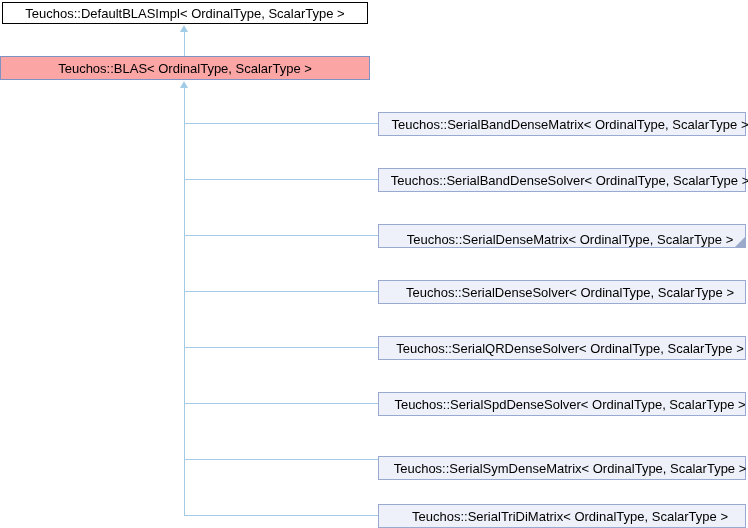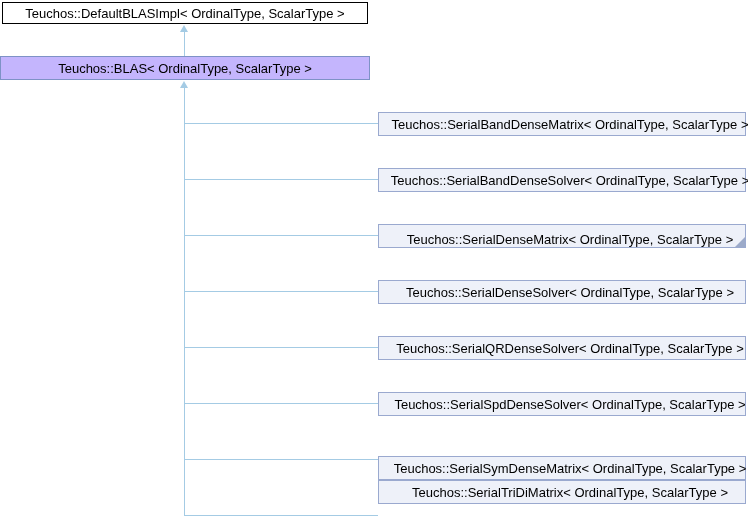--- a/index.html
+++ b/index.html
@@ -23,31 +23,31 @@
     cursor: pointer;
   }
   .node span { display: inline-block; }
   .root-node {
     left: 2px; top: 2px; width: 366px; height: 22px;
     background: #ffffff;
     border: 1px solid #000000;
   }
   .current-node {
     left: 0px; top: 56px; width: 370px; height: 24px;
-    background: #c4b5fd;
+    background: #fca5a5;
     border: 1px solid #7e92c6;
   }
   .child-node {
     left: 378px; width: 368px; height: 24px;
     background: #eef1f9;
     border: 1px solid #9aa9cf;
     padding-left: 16px;
   }
   .c0 { top: 112px; } .c1 { top: 168px; } .c2 { top: 224px; align-items: flex-end; } .c3 { top: 280px; }
-  .c4 { top: 336px; } .c5 { top: 392px; justify-content: center; } .c6 { top: 448px; margin-top: 8px; } .c7 { top: 480px; }
+  .c4 { top: 336px; } .c5 { top: 392px; justify-content: center; } .c6 { top: 448px; margin-top: 8px; } .c7 { top: 504px; }
 
   .vline {
     position: absolute;
     left: 184px;
     width: 1px;
     background: #a4cbe4;
   }
   .v1 { top: 29px; height: 27px; }   
   .v2 { top: 85px; height: 431px; }  
 

